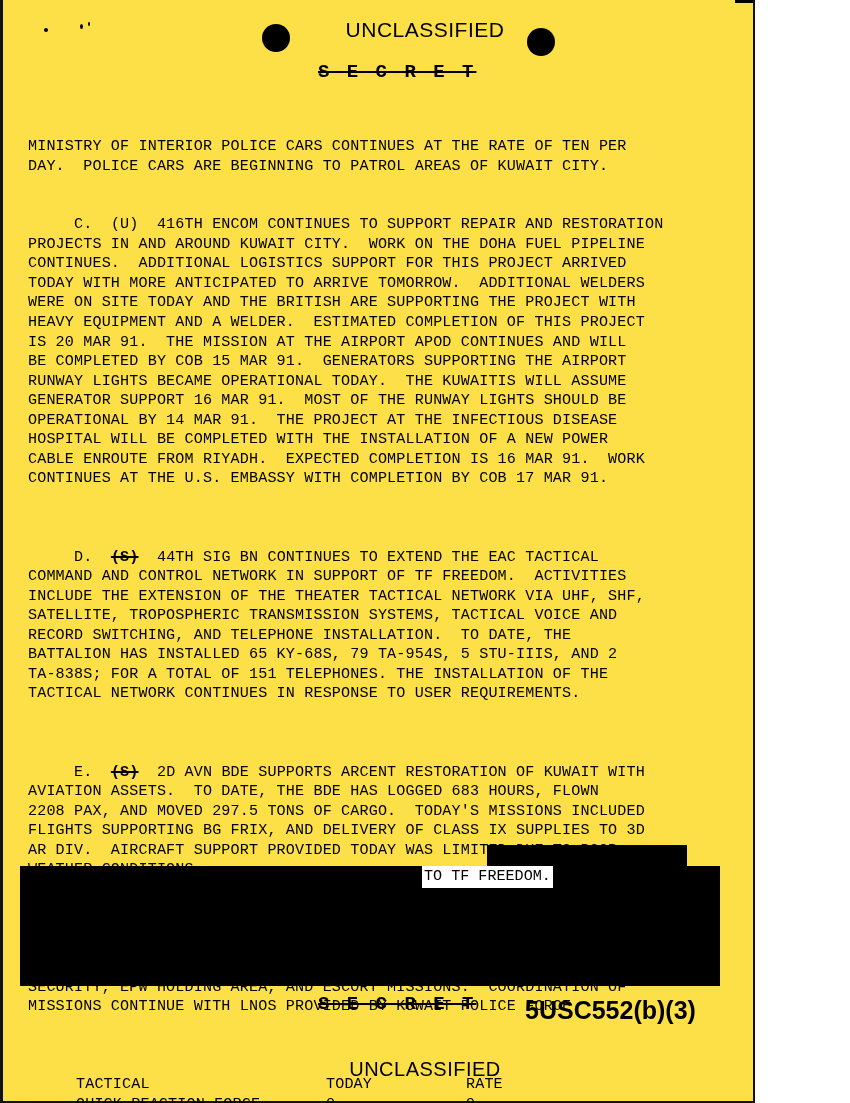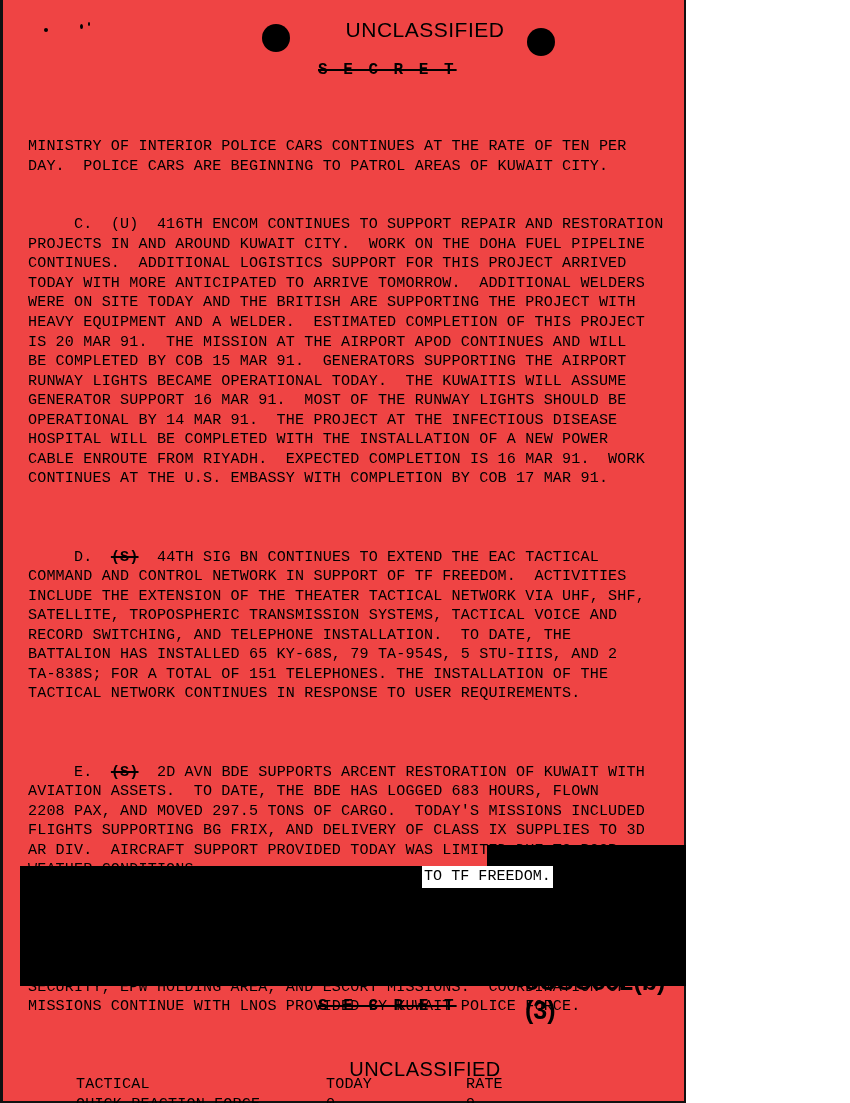--- a/index.html
+++ b/index.html
@@ -6,23 +6,23 @@
     margin: 0;
     padding: 0;
     background: #ffffff;
   }
   body {
     font-family: "Liberation Mono", "DejaVu Sans Mono", monospace;
     color: #000000;
   }
   .page {
     position: relative;
-    width: 686px;
+    width: 755px;
     height: 1103px;
-    background: #ef4444;
+    background: #fde047;
     overflow: hidden;
     box-sizing: border-box;
     padding-left: 34px;
   }
   
   .edge-top {
     position: absolute;
     top: 0px;
     left: 735px;
     width: 115px;
@@ -92,21 +92,21 @@
     width: 850px;
     text-align: center;
     font-family: "Liberation Sans", sans-serif;
     font-size: 20px;
     letter-spacing: 0.5px;
   }
 
   .classif-stamp {
     position: absolute;
     font-family: "Liberation Mono", monospace;
-    font-size: 16px;
+    font-size: 19px;
     font-weight: bold;
     letter-spacing: 3px;
     text-decoration: line-through;
     text-decoration-thickness: 2px;
   }
   .classif-top { top: 61px; left: 318px; }
   .classif-bottom { bottom: 88px; left: 318px; }
 
   .footer-code {
     position: absolute;

